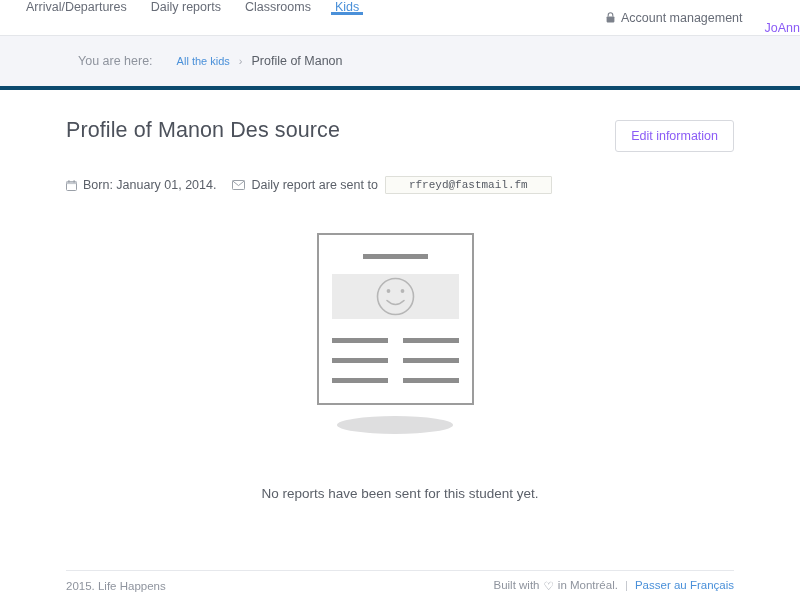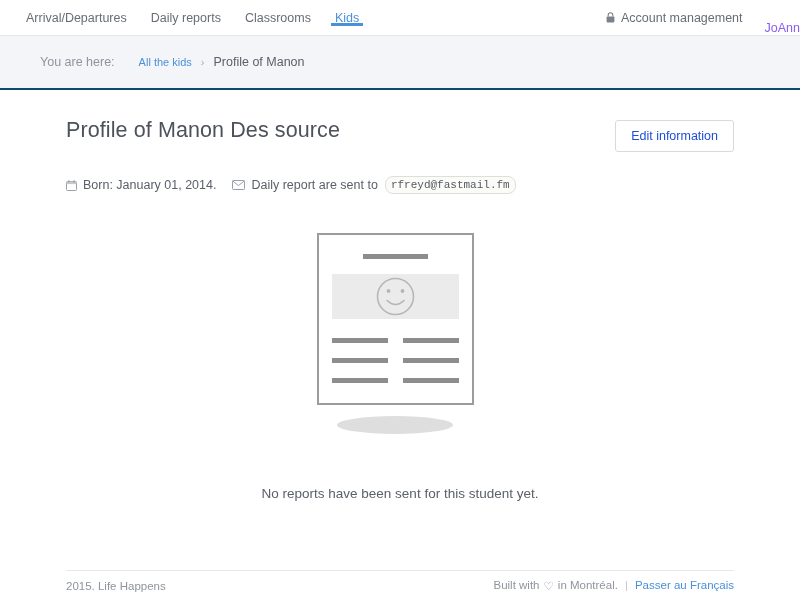--- a/index.html
+++ b/index.html
@@ -33,21 +33,21 @@
     border-bottom: 1px solid #e4e6ea;
     display: flex;
     align-items: stretch;
     justify-content: space-between;
     flex: 0 0 auto;
     position: relative;
   }
 
   .nav-left {
     display: flex;
-    align-items: center;
+    align-items: flex-start;
     padding-left: 14px;
   }
 
   .nav-right {
     display: flex;
     align-items: stretch;
     padding-right: 0px;
   }
 
   .nav-item {
@@ -88,25 +88,25 @@
     color: #8b5cf6;
     padding-left: 10px;
     white-space: nowrap;
     overflow: hidden;
     cursor: pointer;
   }
 
   
   .breadcrumb-bar {
     background: #f4f5f9;
-    border-bottom: 2px solid #0c4a6e;
+    border-bottom: 4px solid #0c4a6e;
     height: 54px;
     display: flex;
     align-items: center;
-    padding-left: 40px;
+    padding-left: 78px;
     flex: 0 0 auto;
   }
 
   .crumb-label {
     font-size: 12.5px;
     color: #8f949e;
     margin-right: 24px;
   }
 
   .crumb-link {
@@ -148,21 +148,21 @@
     color: #4c515b;
     letter-spacing: 0.1px;
   }
 
   .btn-edit {
     border: 1px solid #d7d9de;
     background: #ffffff;
     border-radius: 3px;
     font-family: "Liberation Sans", sans-serif;
     font-size: 12.5px;
-    color: #1d4ed8;
+    color: #8b5cf6;
     padding: 8px 15px;
     cursor: pointer;
     margin-top: 2px;
   }
 
   .meta-row {
     display: flex;
     align-items: center;
     margin-top: 12px;
     font-size: 12.5px;
@@ -181,22 +181,22 @@
     display: inline-flex;
     align-items: center;
   }
 
   .email-chip {
     font-family: "Liberation Mono", monospace;
     font-size: 11px;
     color: #555a63;
     background: #fbfbf7;
     border: 1px solid #dedfd9;
-    border-radius: 8px;
-    padding: 2px 5px;
+    border-radius: 1px;
+    padding: 2px 23px;
     margin-left: 7px;
   }
 
   
   .illu-wrap {
     display: flex;
     flex-direction: column;
     align-items: center;
     margin-top: 34px;
   }

